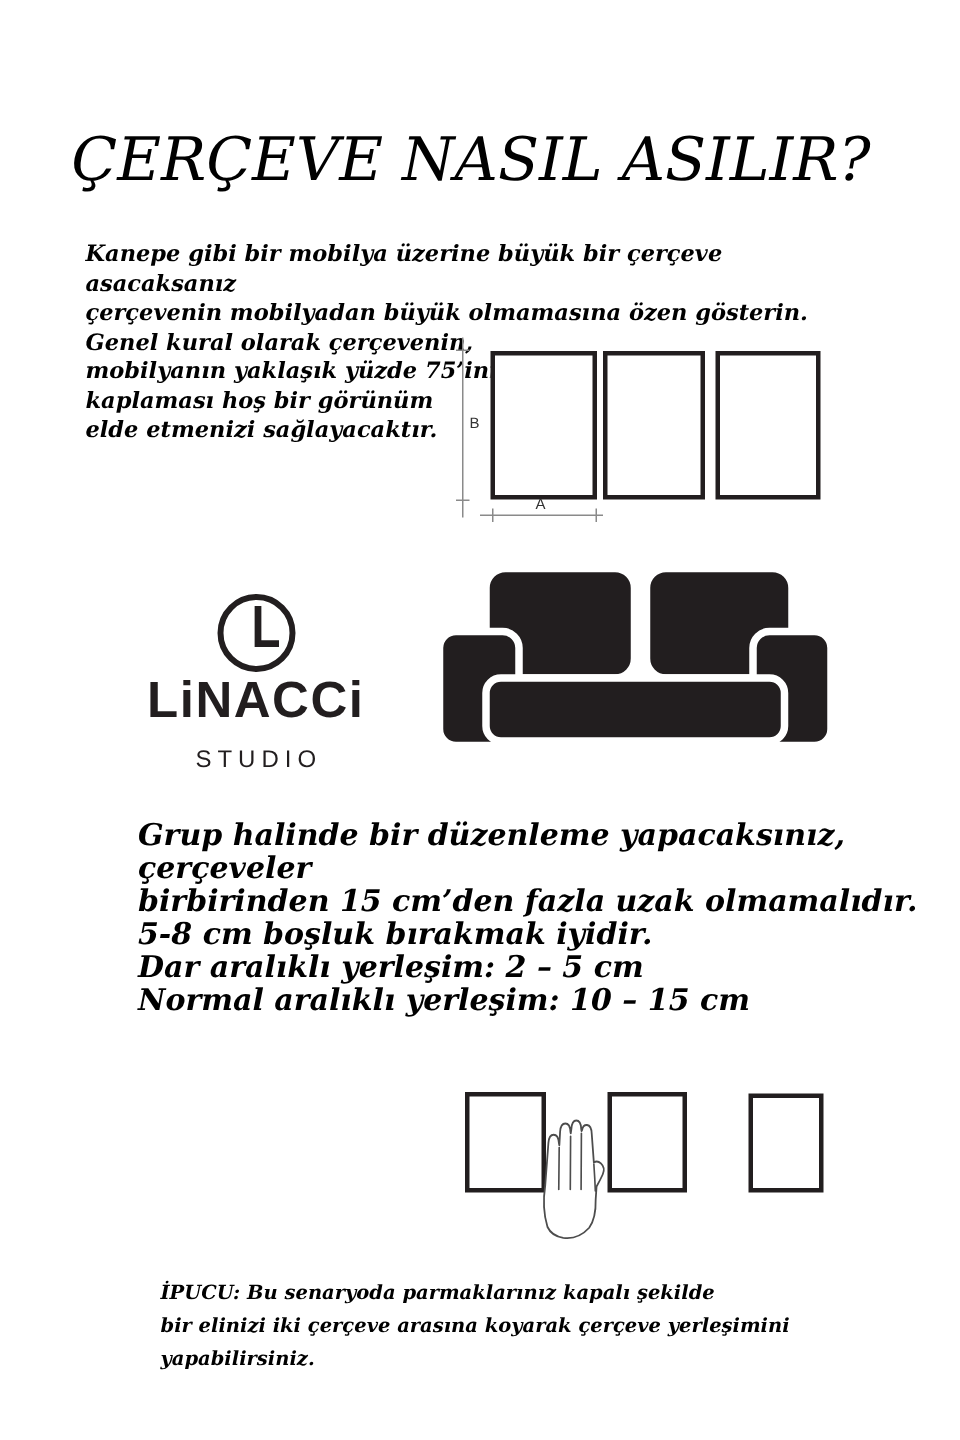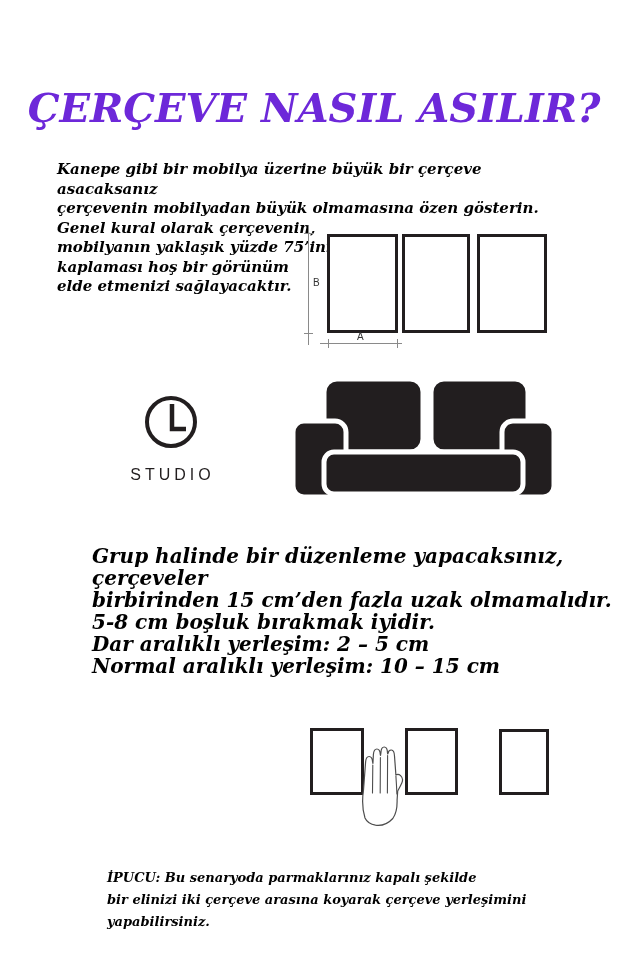--- a/index.html
+++ b/index.html
@@ -3,29 +3,29 @@
 <meta charset="utf-8">
 <style>
   html,body{margin:0;padding:0;}
   body{
     width:640px;height:960px;position:relative;background:#ffffff;
     font-family:"DejaVu Serif", serif;color:#221e1f;overflow:hidden;
   }
   .abs{position:absolute;}
   .title{
     left:0;top:84px;width:628px;text-align:center;
-    font-size:40px;font-weight:700;font-style:italic;letter-spacing:0px;
-    color:#6d28d9;
+    font-size:40px;font-weight:400;font-style:italic;letter-spacing:0px;
+    color:#000000;
   }
   .bodytext{
     font-weight:700;font-style:italic;color:#000000;white-space:pre-line;
   }
   .intro{left:57px;top:160px;font-size:15px;line-height:19.5px;width:520px;}
   .spacing{left:92px;top:545px;font-size:20px;line-height:22px;width:520px;}
-  .tip{left:107px;top:852px;font-size:13px;line-height:22px;width:520px;margin-top:15px;}
+  .tip{left:107px;top:852px;font-size:13px;line-height:22px;width:520px;}
   .frame{
     position:absolute;background:#ffffff;border:3px solid #221e1f;box-sizing:border-box;
   }
   .dim-line-v{position:absolute;width:1px;background:#8a8a8a;}
   .dim-line-h{position:absolute;height:1px;background:#8a8a8a;}
   .dim-tick-h{position:absolute;width:9px;height:1px;background:#8a8a8a;}
   .dim-tick-v{position:absolute;width:1px;height:9px;background:#8a8a8a;}
   .dim-label{
     position:absolute;font-family:"Liberation Sans", sans-serif;
     font-size:10px;color:#333;font-style:normal;font-weight:400;
@@ -68,20 +68,21 @@
   <div class="dim-tick-v" style="left:328px;top:339px;"></div>
   <div class="dim-tick-v" style="left:397px;top:339px;"></div>
   <div class="dim-label" style="left:357px;top:331px;">A</div>
 </div>
 
 <div class="abs logo">
   <svg width="145" height="58" viewBox="0 0 145 58" aria-hidden="true">
     <circle cx="73" cy="30" r="24" fill="none" stroke="#221e1f" stroke-width="4"></circle>
     <path d="M 80 14 L 80 39 L 94 39" fill="none" stroke="#221e1f" stroke-width="4.5" transform="translate(-6,-2)"></path>
   </svg>
+  <div class="logo-name">LiNACCi</div>
   <div class="logo-sub">STUDIO</div>
 </div>
 
 <svg class="abs" style="left:291px;top:376px;" width="266" height="124" viewBox="0 0 266 124" aria-hidden="true">
   <g fill="#221e1f" stroke="#ffffff" stroke-width="5">
     <rect x="33" y="3" width="99" height="73" rx="13"></rect>
     <rect x="140" y="3" width="97" height="73" rx="13"></rect>
     <rect x="2" y="45" width="53" height="76" rx="11"></rect>
     <rect x="211" y="45" width="52" height="76" rx="11"></rect>
     <rect x="33" y="76" width="199" height="42" rx="10"></rect>

